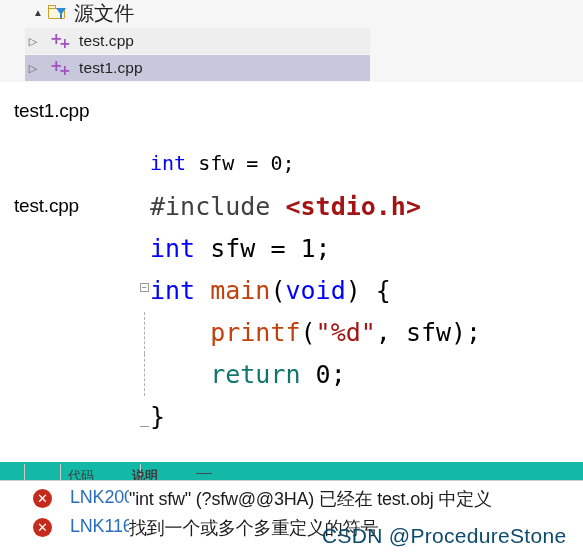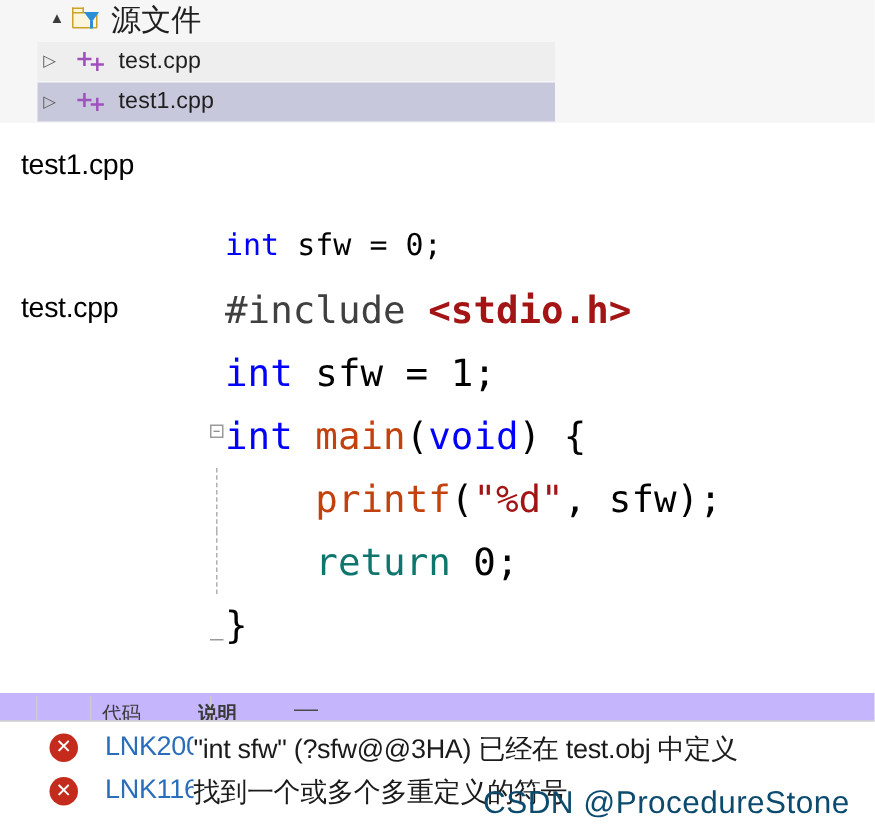--- a/index.html
+++ b/index.html
@@ -194,21 +194,21 @@
     top: 462px;
     width: 583px;
     height: 96px;
     background: #ffffff;
   }
   #error-header {
     position: absolute;
     left: 0; top: 0;
     width: 583px;
     height: 18px;
-    background: #c4b5fd;
+    background: #14b8a6;
     border-bottom: 1px solid #cfcfcf;
     overflow: hidden;
   }
   .hdr-cell {
     position: absolute;
     bottom: 0px;
     font-size: 13px;
     color: #3b3b3b;
     white-space: nowrap;
     height: 11px;

